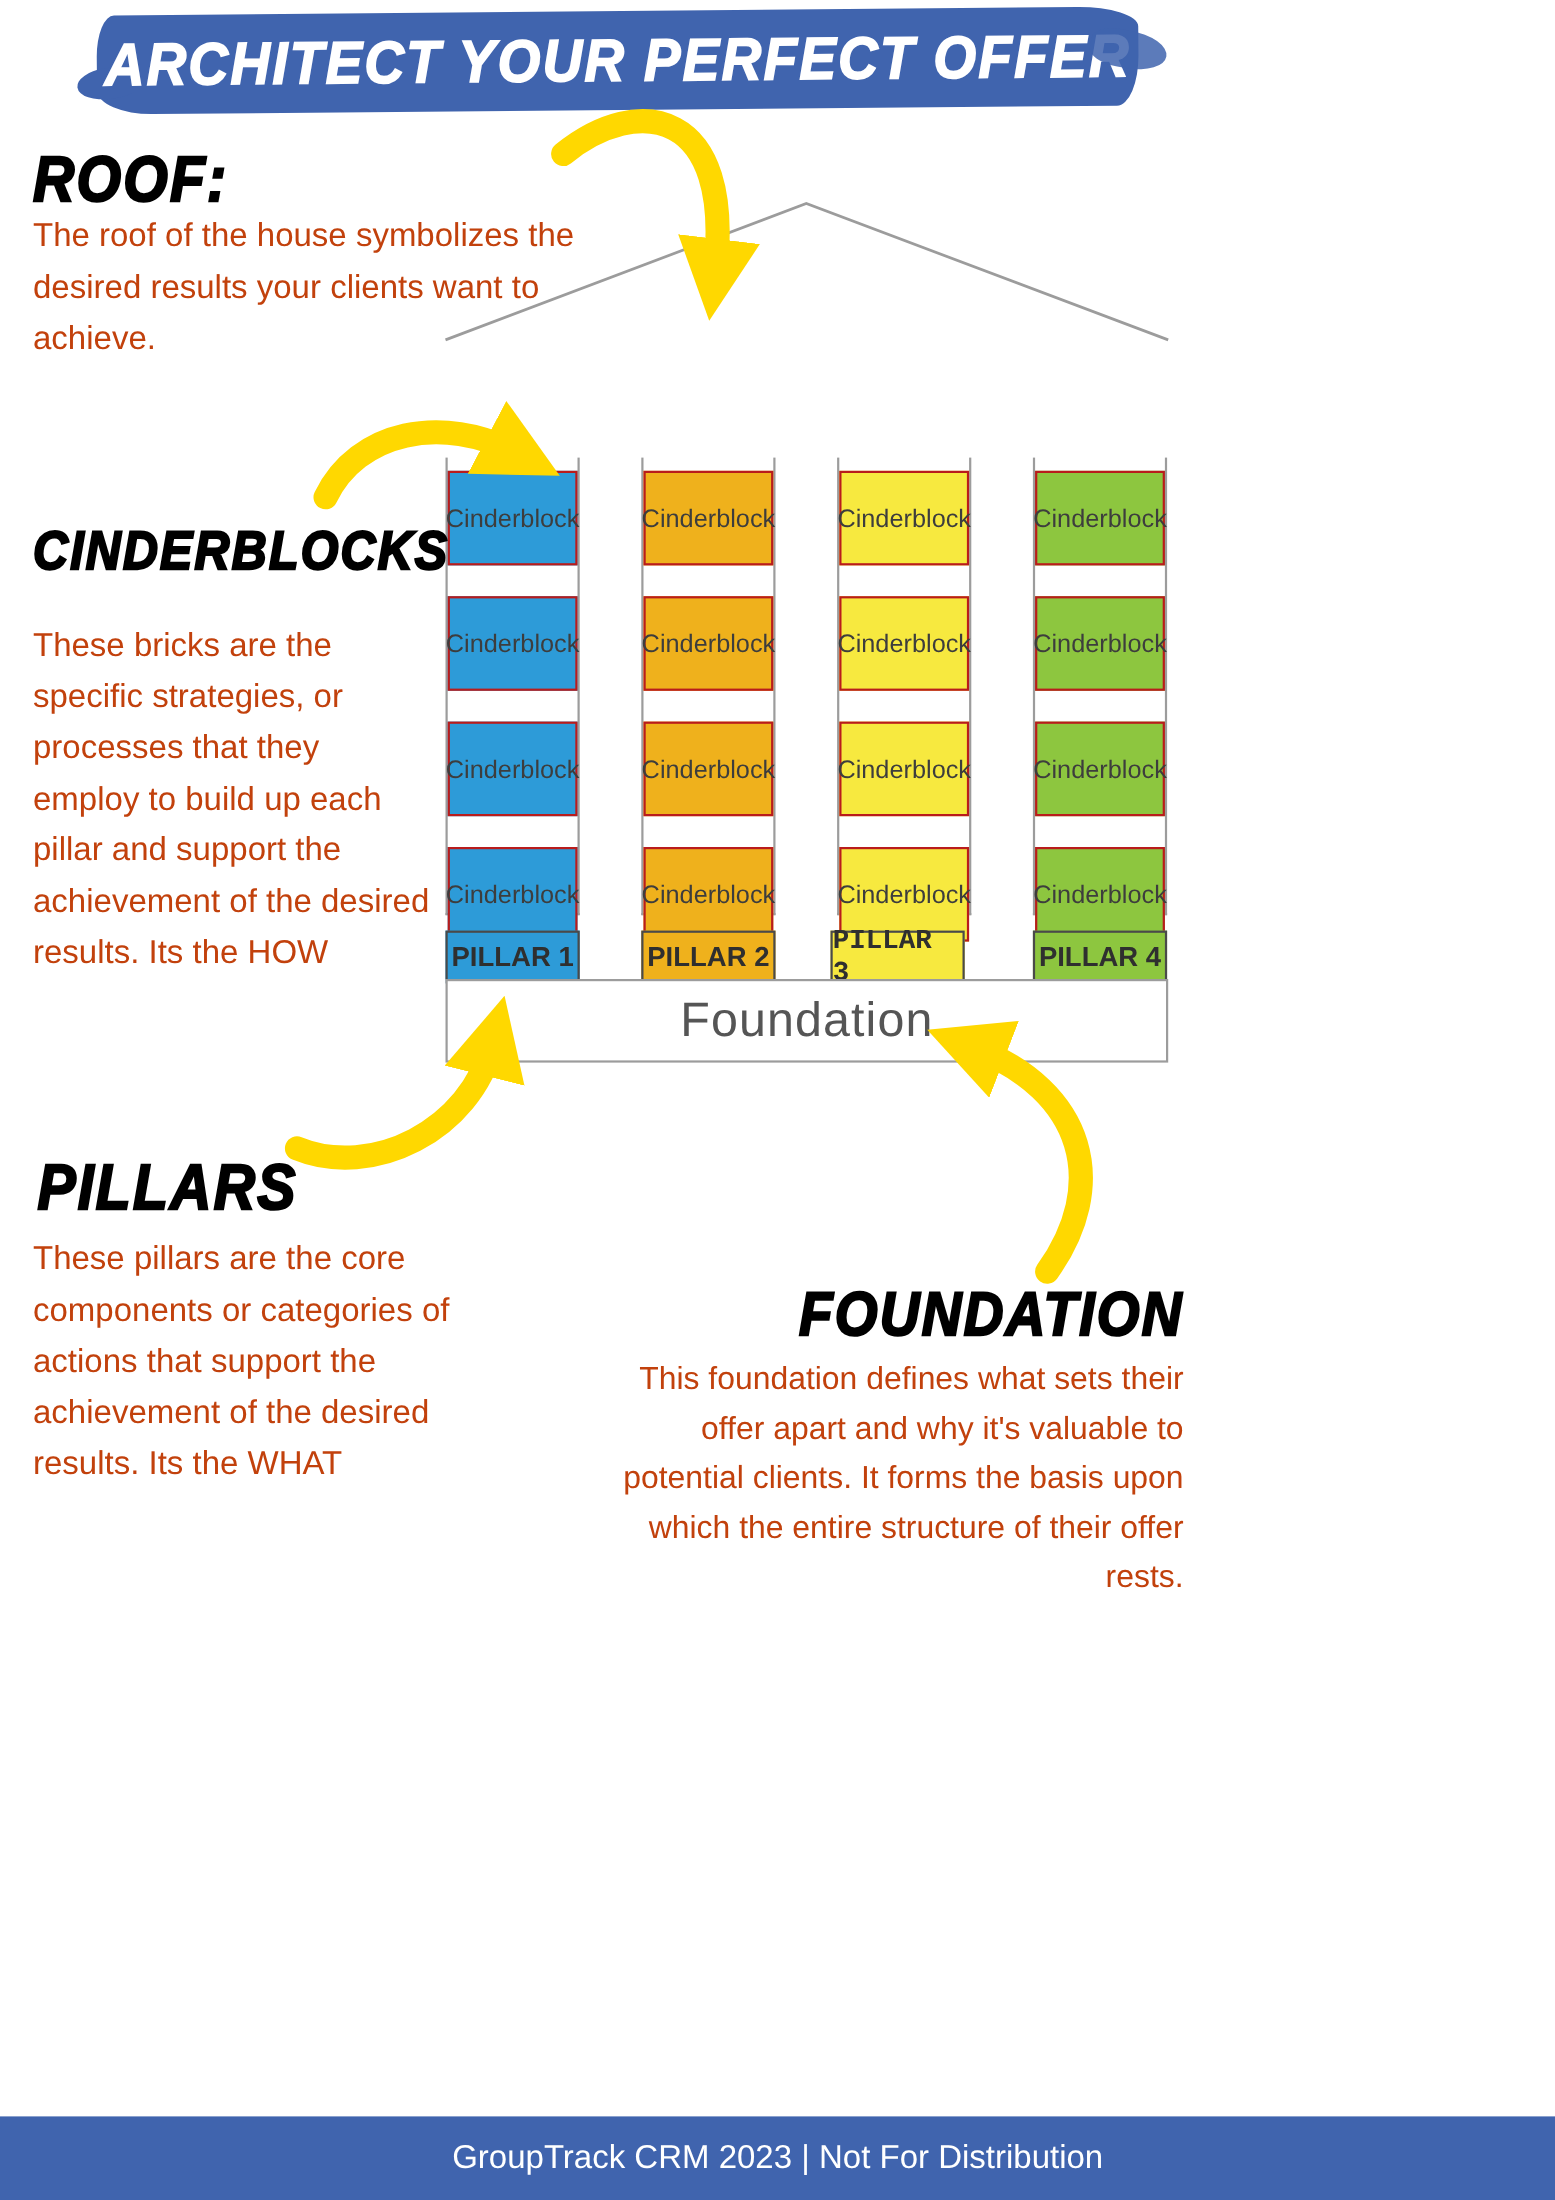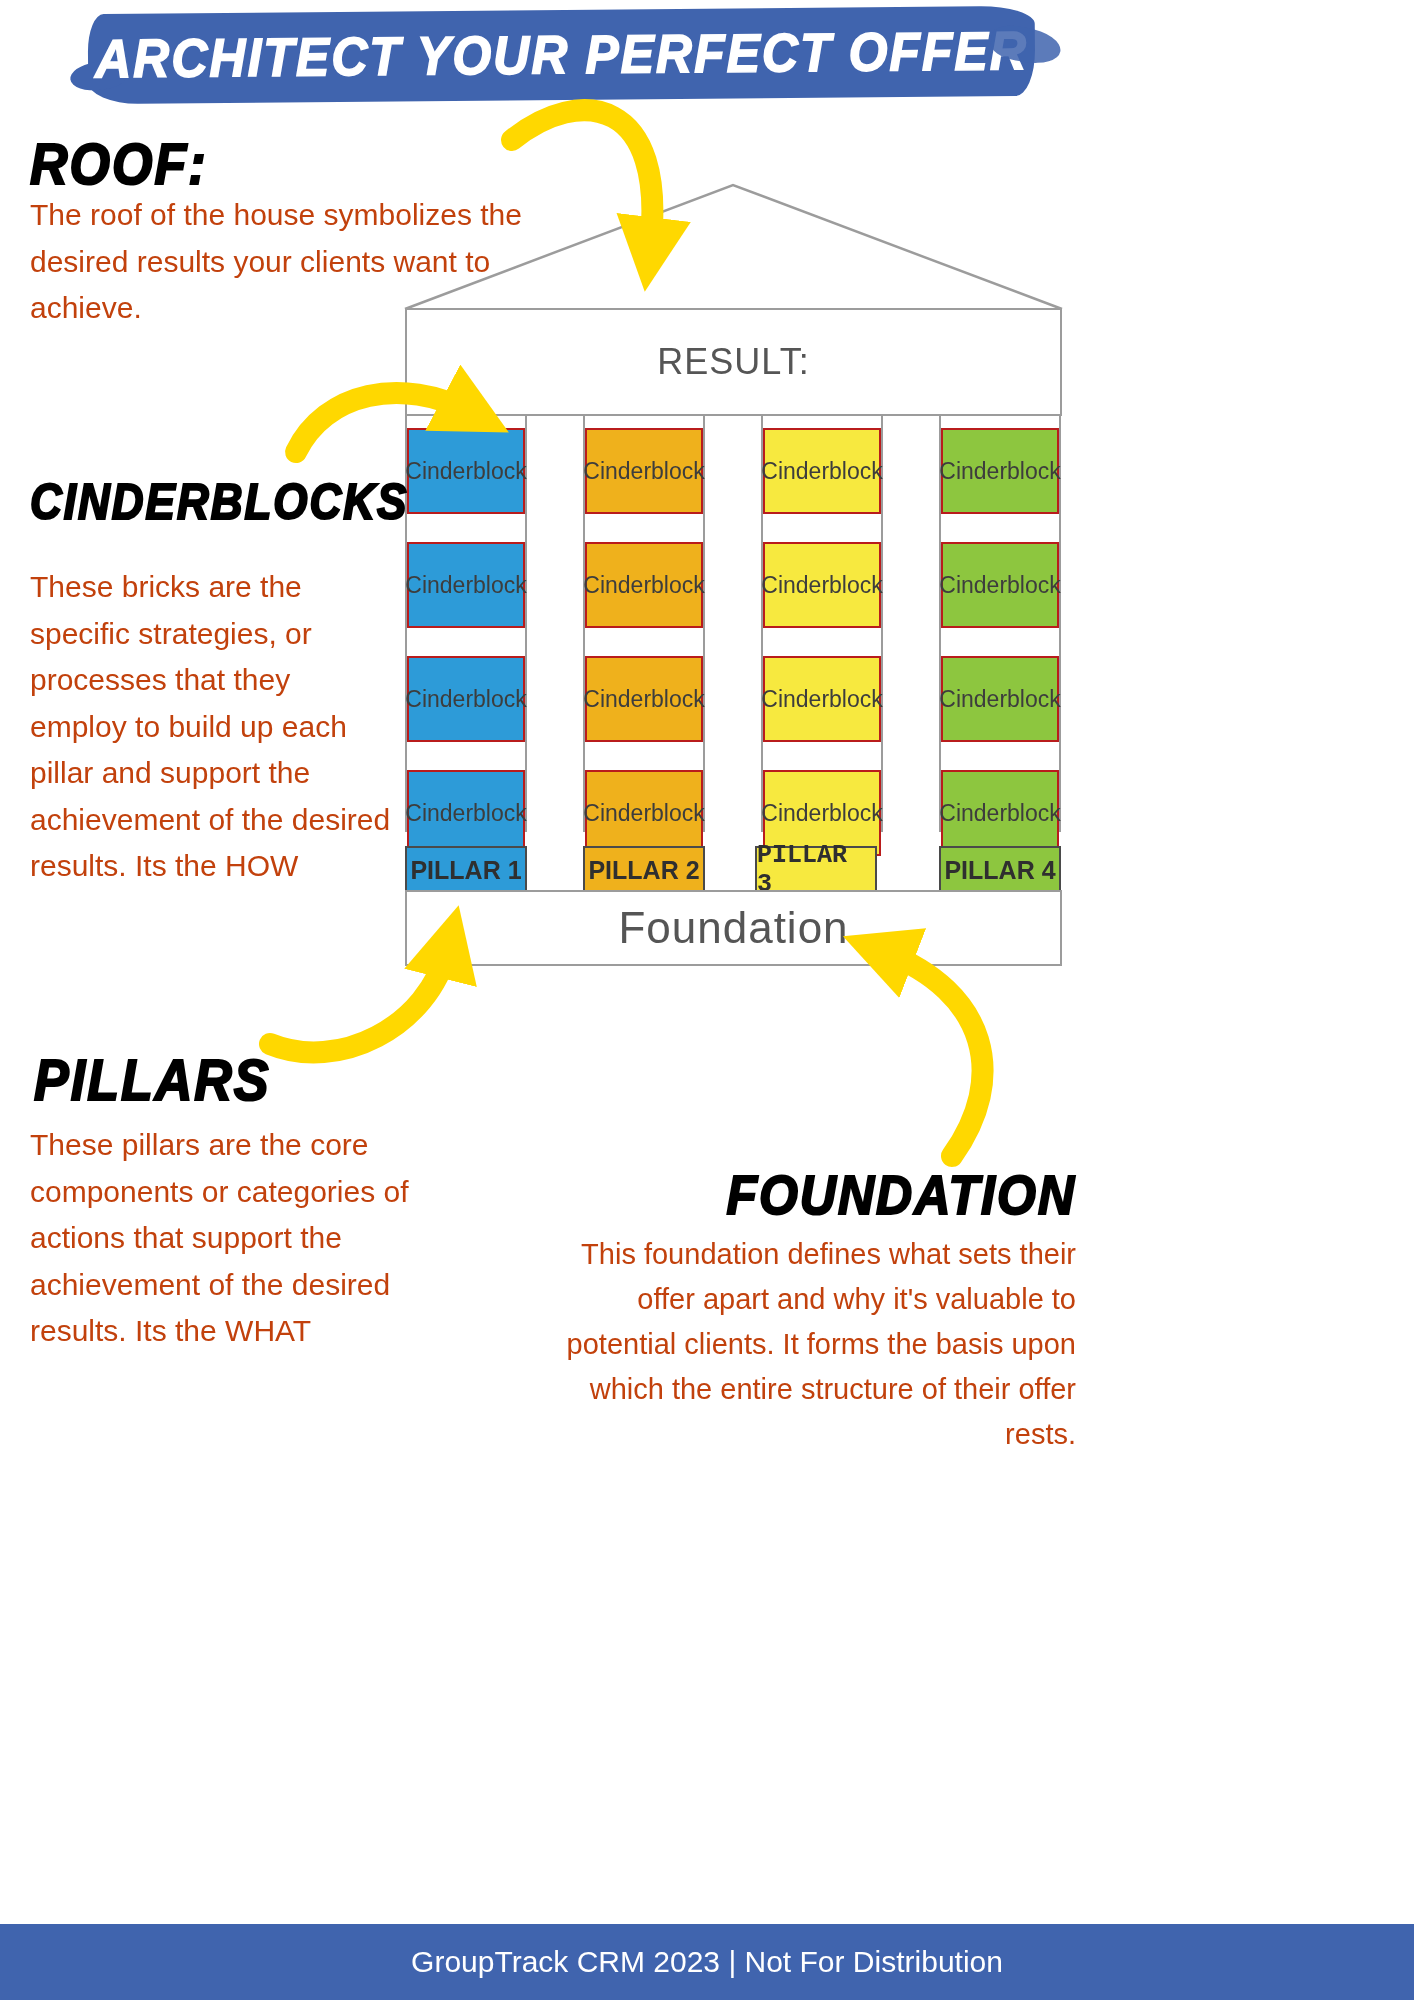--- a/index.html
+++ b/index.html
@@ -122,23 +122,20 @@
 </style>
 </head>
 <body>
 
 <div class="page">
 
   <svg class="roof-svg" width="1414" height="2000">
     <polyline points="405,309 733,185 1062,309" fill="#ffffff" stroke="#9c9c9c" stroke-width="2.5"></polyline>
   </svg>
 
-  <div class="result-box">
-    <span class="result-label">RESULT:</span>
-  </div>
 
   <div class="column col1">
     <div class="block c-blue">Cinderblock</div>
     <div class="block c-blue">Cinderblock</div>
     <div class="block c-blue">Cinderblock</div>
     <div class="block c-blue">Cinderblock</div>
   </div>
   <div class="column col2">
     <div class="block c-orange">Cinderblock</div>
     <div class="block c-orange">Cinderblock</div>

